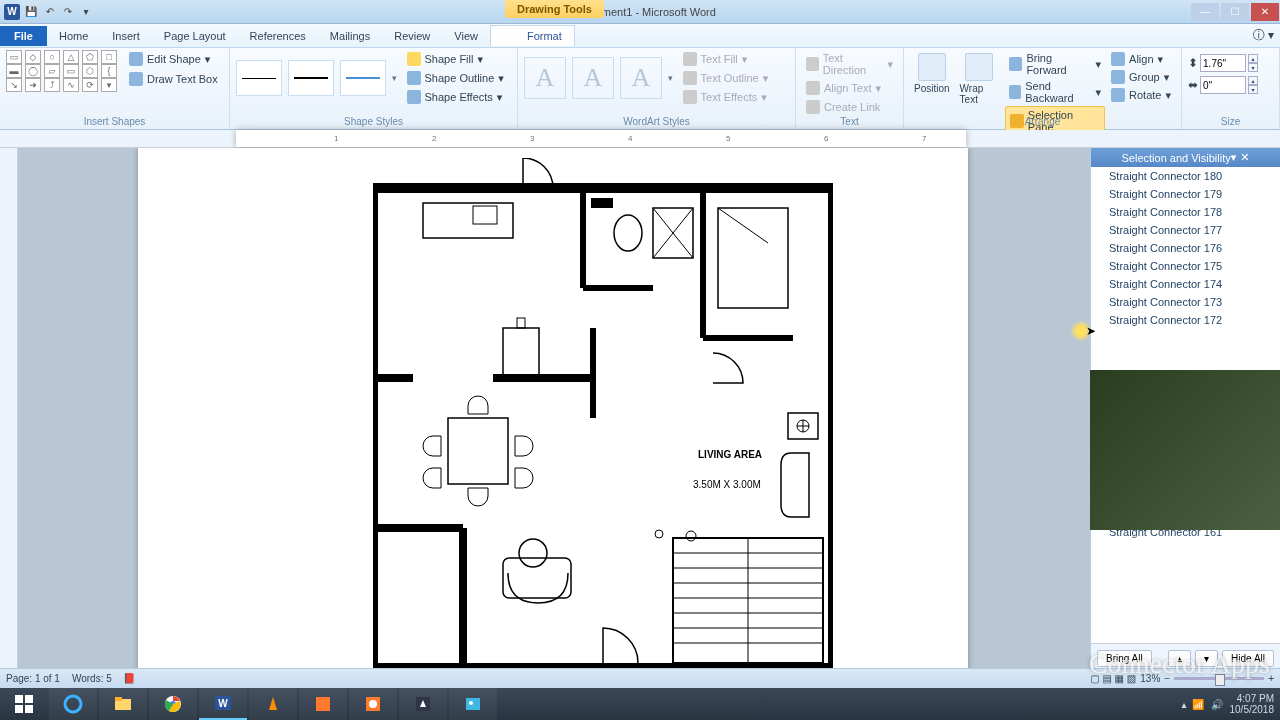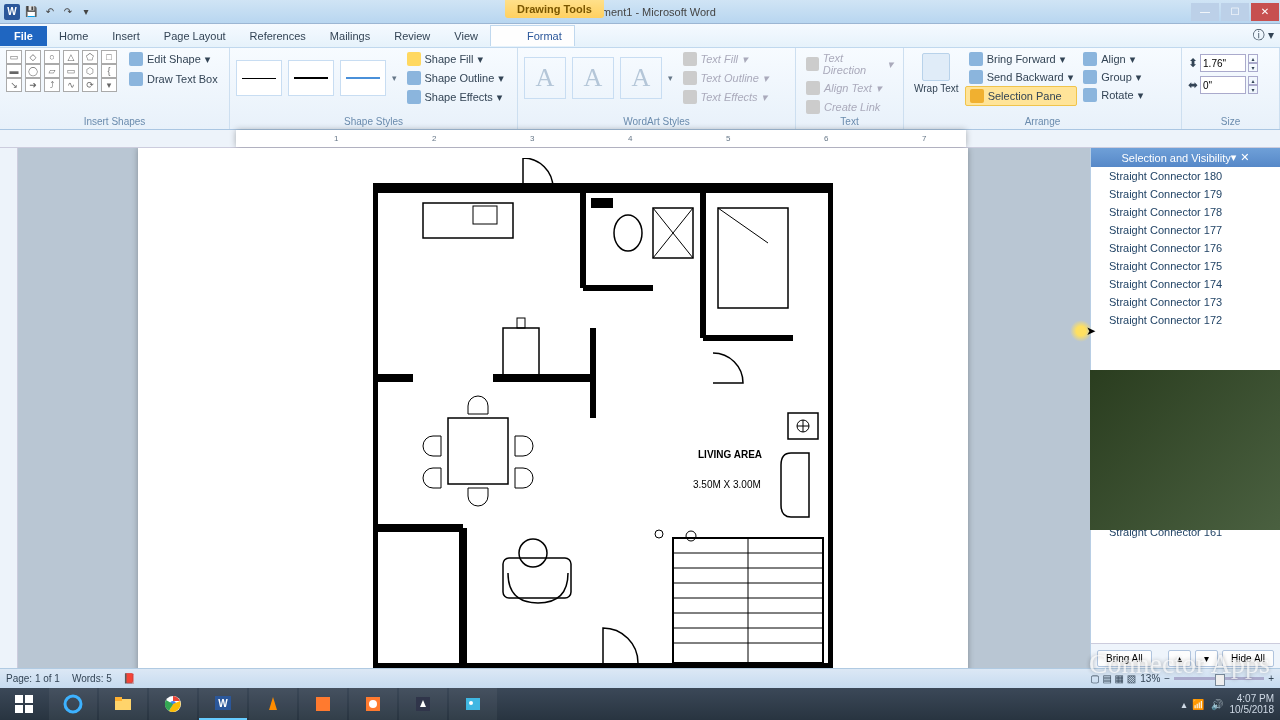--- a/index.html
+++ b/index.html
@@ -28,21 +28,21 @@
 .ribbon { height:82px; background:linear-gradient(#f7fbff,#e8f1fa); display:flex; border-bottom:1px solid #aac6e2; font-size:11px; color:#345; }
 .group { border-right:1px solid #cddff0; display:flex; flex-direction:column; position:relative; padding:2px 6px; }
 .group-label { position:absolute; bottom:2px; left:0; right:0; text-align:center; font-size:10px; color:#6a8bad; }
 .group .row { display:flex; gap:3px; align-items:center; }
 
 
 .shape-btn { width:16px; height:14px; border:1px solid #aaa; background:#fff; font-size:9px; display:flex; align-items:center; justify-content:center; color:#666; }
 
 .ribbon-btn { display:flex; align-items:center; gap:4px; padding:2px 4px; font-size:11px; color:#345; cursor:pointer; border-radius:2px; }
 .ribbon-btn .i { width:14px; height:14px; background:#8bb5dd; border-radius:2px; }
-.ribbon-btn.disabled { color:#aab;font-style:italic; }
+.ribbon-btn.disabled { color:#aab; }
 .ribbon-btn.disabled .i { background:#ccc; }
 .ribbon-bigbtn { display:flex; flex-direction:column; align-items:center; gap:2px; padding:3px 4px; font-size:10px; color:#345; cursor:pointer; }
 .ribbon-bigbtn .bi { width:28px; height:28px; background:#e0ecf8; border:1px solid #b8d2ea; border-radius:2px; }
 
 .selection-pane-btn { background:#ffe499; border:1px solid #f0c44c; border-radius:2px; padding:2px 4px; }
 
 .style-swatch { width:46px; height:36px; border:1px solid #c8ddf2; background:#fff; display:flex; align-items:center; justify-content:center; }
 .style-swatch div { width:34px; height:0; }
 .wa-swatch { width:42px; height:42px; border:1px solid #c8ddf2; display:flex; align-items:center; justify-content:center; color:#b4c6d8; font-size:26px; font-family:Georgia,serif; }
 
@@ -209,20 +209,24 @@
       <div class="ribbon-btn disabled">
           <span class="i"></span>
           <span>Create Link</span>
         </div>
     </div>
     <div class="group-label">Text</div>
   </div>
 
   <div class="group" style="width:278px">
     <div style="display:flex;gap:2px">
+      <div class="ribbon-bigbtn">
+          <div class="bi"></div>
+          <span>Position</span>
+        </div>
       <div class="ribbon-bigbtn">
           <div class="bi"></div>
           <span>Wrap Text</span>
         </div>
       <div style="display:flex;flex-direction:column;gap:0">
         <div class="ribbon-btn"><span class="i"></span><span>Bring Forward</span> ▾</div>
         <div class="ribbon-btn"><span class="i"></span><span>Send Backward</span> ▾</div>
         <div class="ribbon-btn selection-pane-btn">
             <span class="i" style="background:#f0b030"></span>
             <span>Selection Pane</span>

